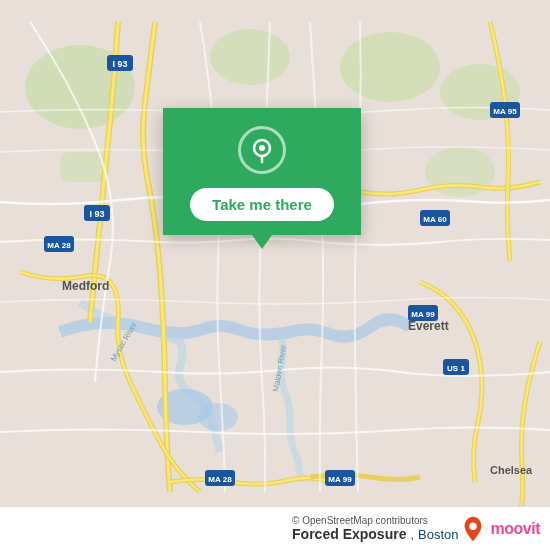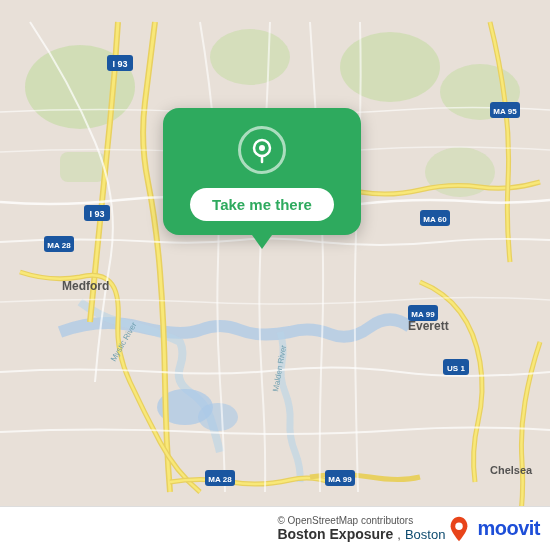--- a/index.html
+++ b/index.html
@@ -26,21 +26,21 @@
       width: 100%; height: 100%;
     }
 
     
     #popup-card {
       position: absolute;
       top: 108px;
       left: 163px;
       width: 198px;
       background-color: #2eaa5e;
-      border-radius: 16px;
+      border-radius: 0;
       display: flex;
       flex-direction: column;
       align-items: center;
       padding: 18px 16px 14px 16px;
       box-shadow: 0 4px 16px rgba(0,0,0,0.25);
       z-index: 10;
     }
 
     #popup-card::after {
       content: '';
@@ -108,23 +108,23 @@
       align-items: center;
       gap: 4px;
     }
 
     #moovit-icon {
       width: 28px;
       height: 28px;
     }
 
     #moovit-text {
-      font-size: 20px;
+      font-size: 16px;
       font-weight: bold;
-      color: #1d4ed8;
+      color: #ec4899;
       letter-spacing: -0.5px;
     }
   </style>
 </head>
 <body>
 
 <div id="map-container">
 
   <svg id="map-bg" viewBox="0 0 550 506" xmlns="http://www.w3.org/2000/svg">
 
@@ -231,21 +231,21 @@
         <path d="M 14 20 Q 14 24 14 26" stroke="white" stroke-width="2.5" stroke-linecap="round"></path>
       </svg>
     </div>
     <button id="take-me-there-btn">Take me there</button>
   </div>
 
   <div id="bottom-bar">
     <div id="bottom-left">
       <span id="osm-credit">© OpenStreetMap contributors</span>
       <div style="display:flex; align-items:baseline; gap:4px;">
-        <span id="place-name" style="font-size:14px;font-weight:bold;color:#333;">Boston Exposure</span>
+        <span id="place-name" style="font-size:14px;font-weight:bold;color:#333;">Forced Exposure</span>
         <span style="font-size:13px;color:#555;">,</span>
         <span id="place-city" style="font-size:13px;color:#0c4a6e;">Boston</span>
       </div>
     </div>
     <div id="moovit-logo">
 
       <svg id="moovit-icon" viewBox="0 0 30 30" xmlns="http://www.w3.org/2000/svg">
         <path d="M 15 2 C 10 2 6 6.5 6 12 C 6 18 15 28 15 28 C 15 28 24 18 24 12 C 24 6.5 20 2 15 2 Z" fill="#e8441a"></path>
         <circle cx="15" cy="12" r="4" fill="white"></circle>
       </svg>

